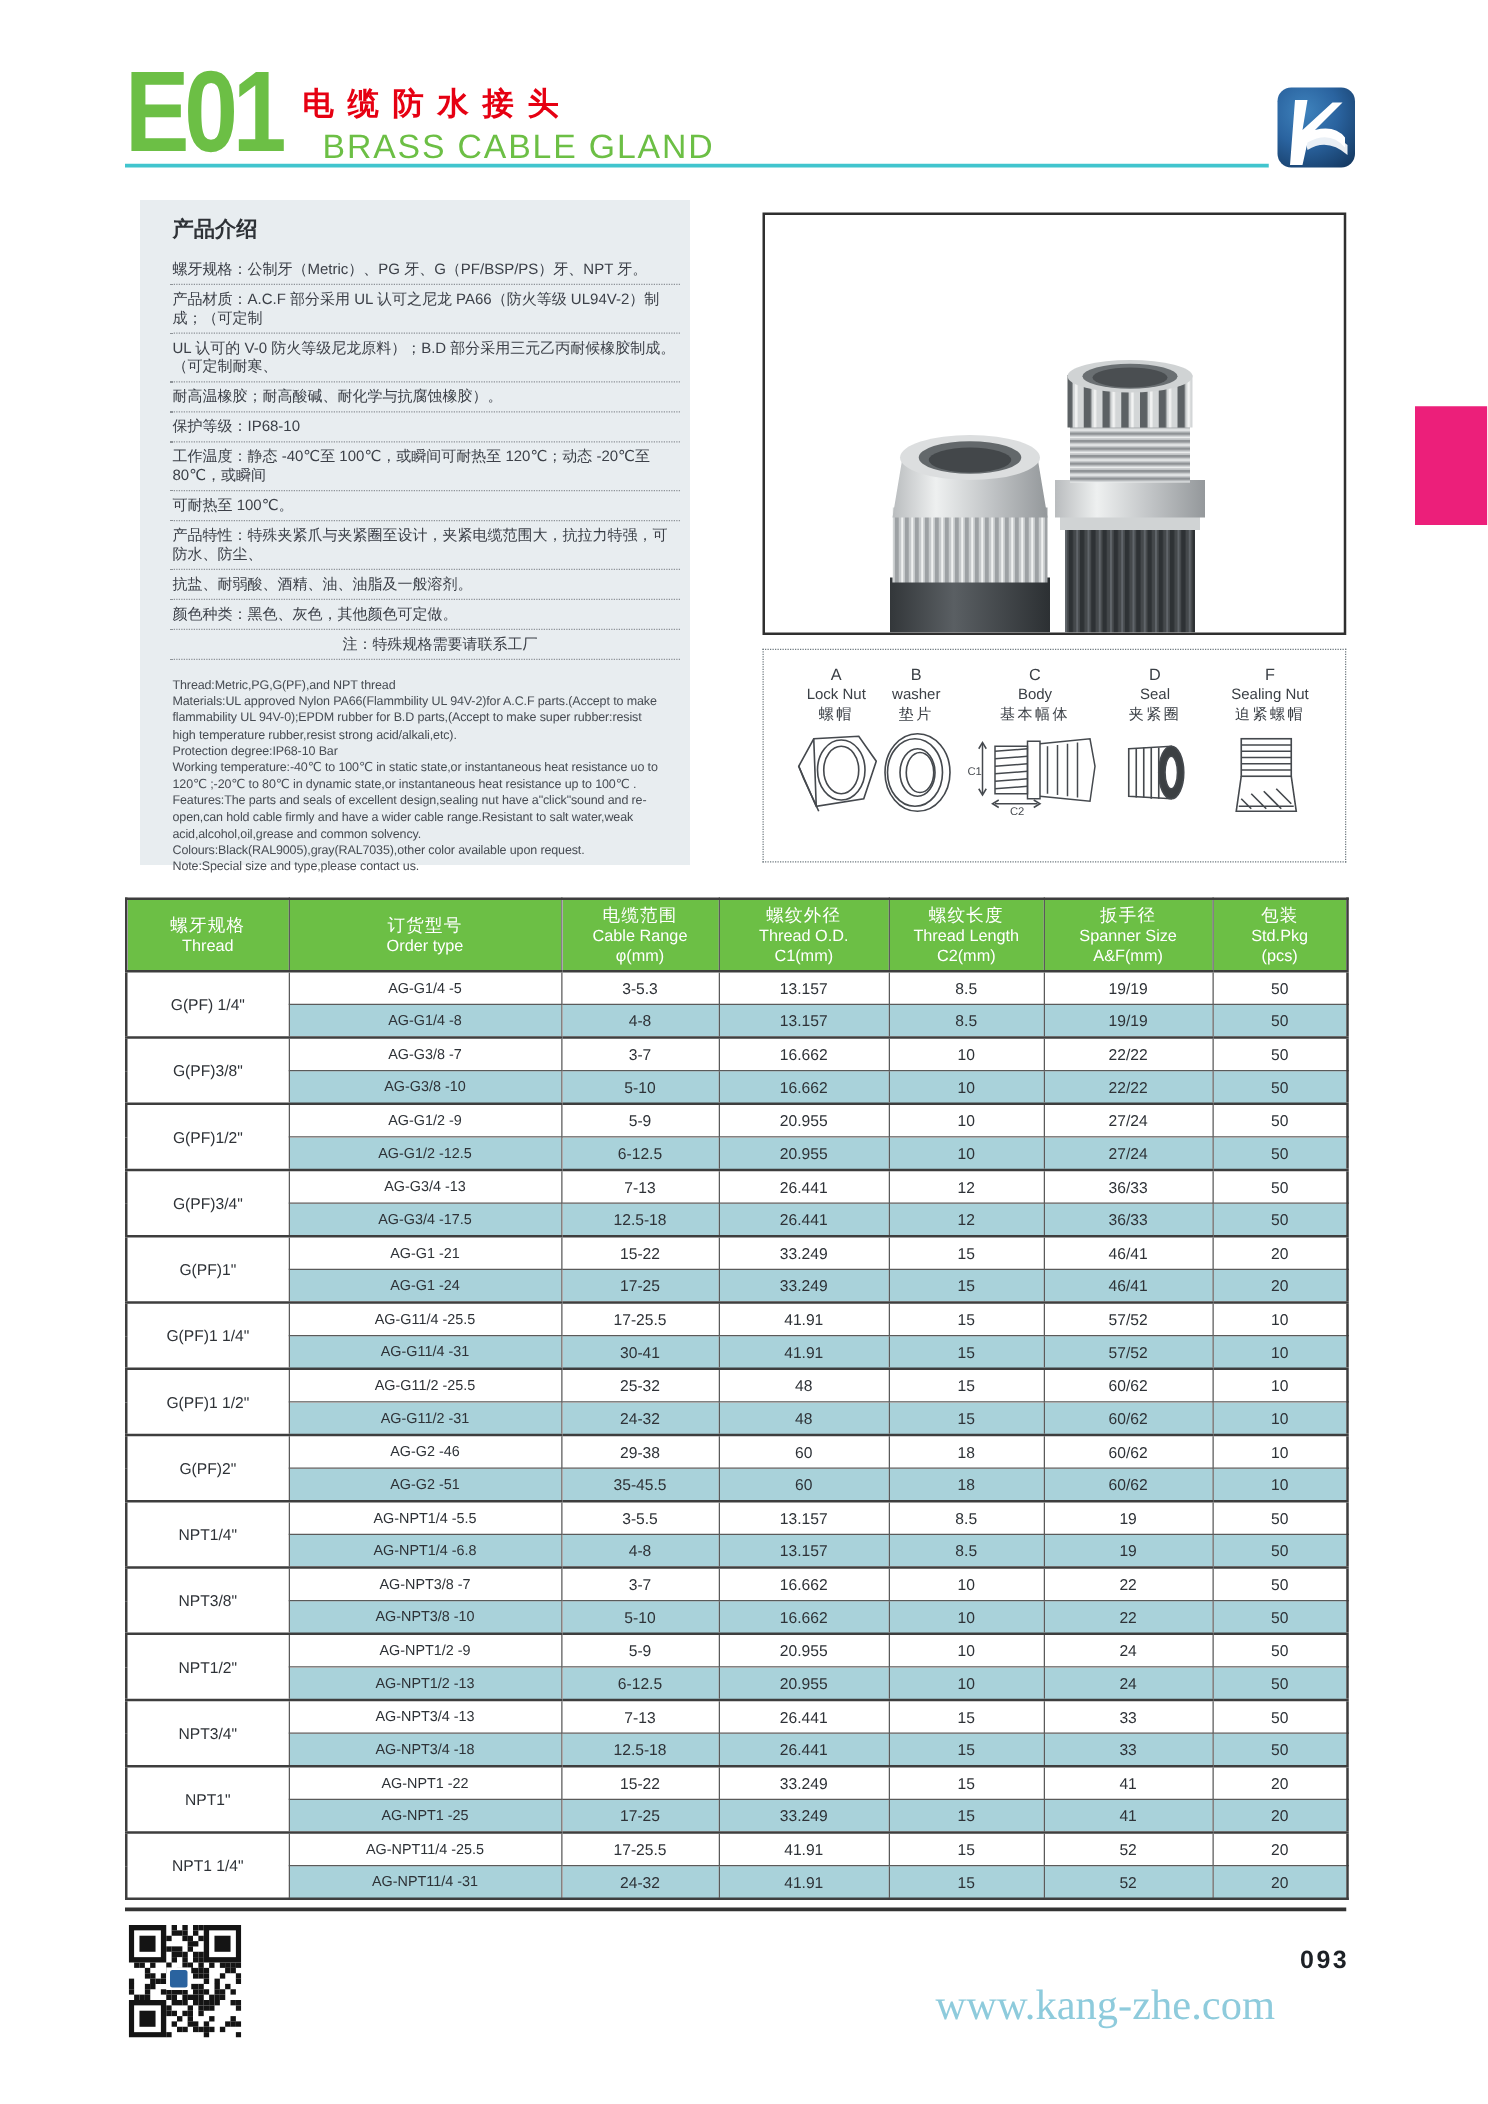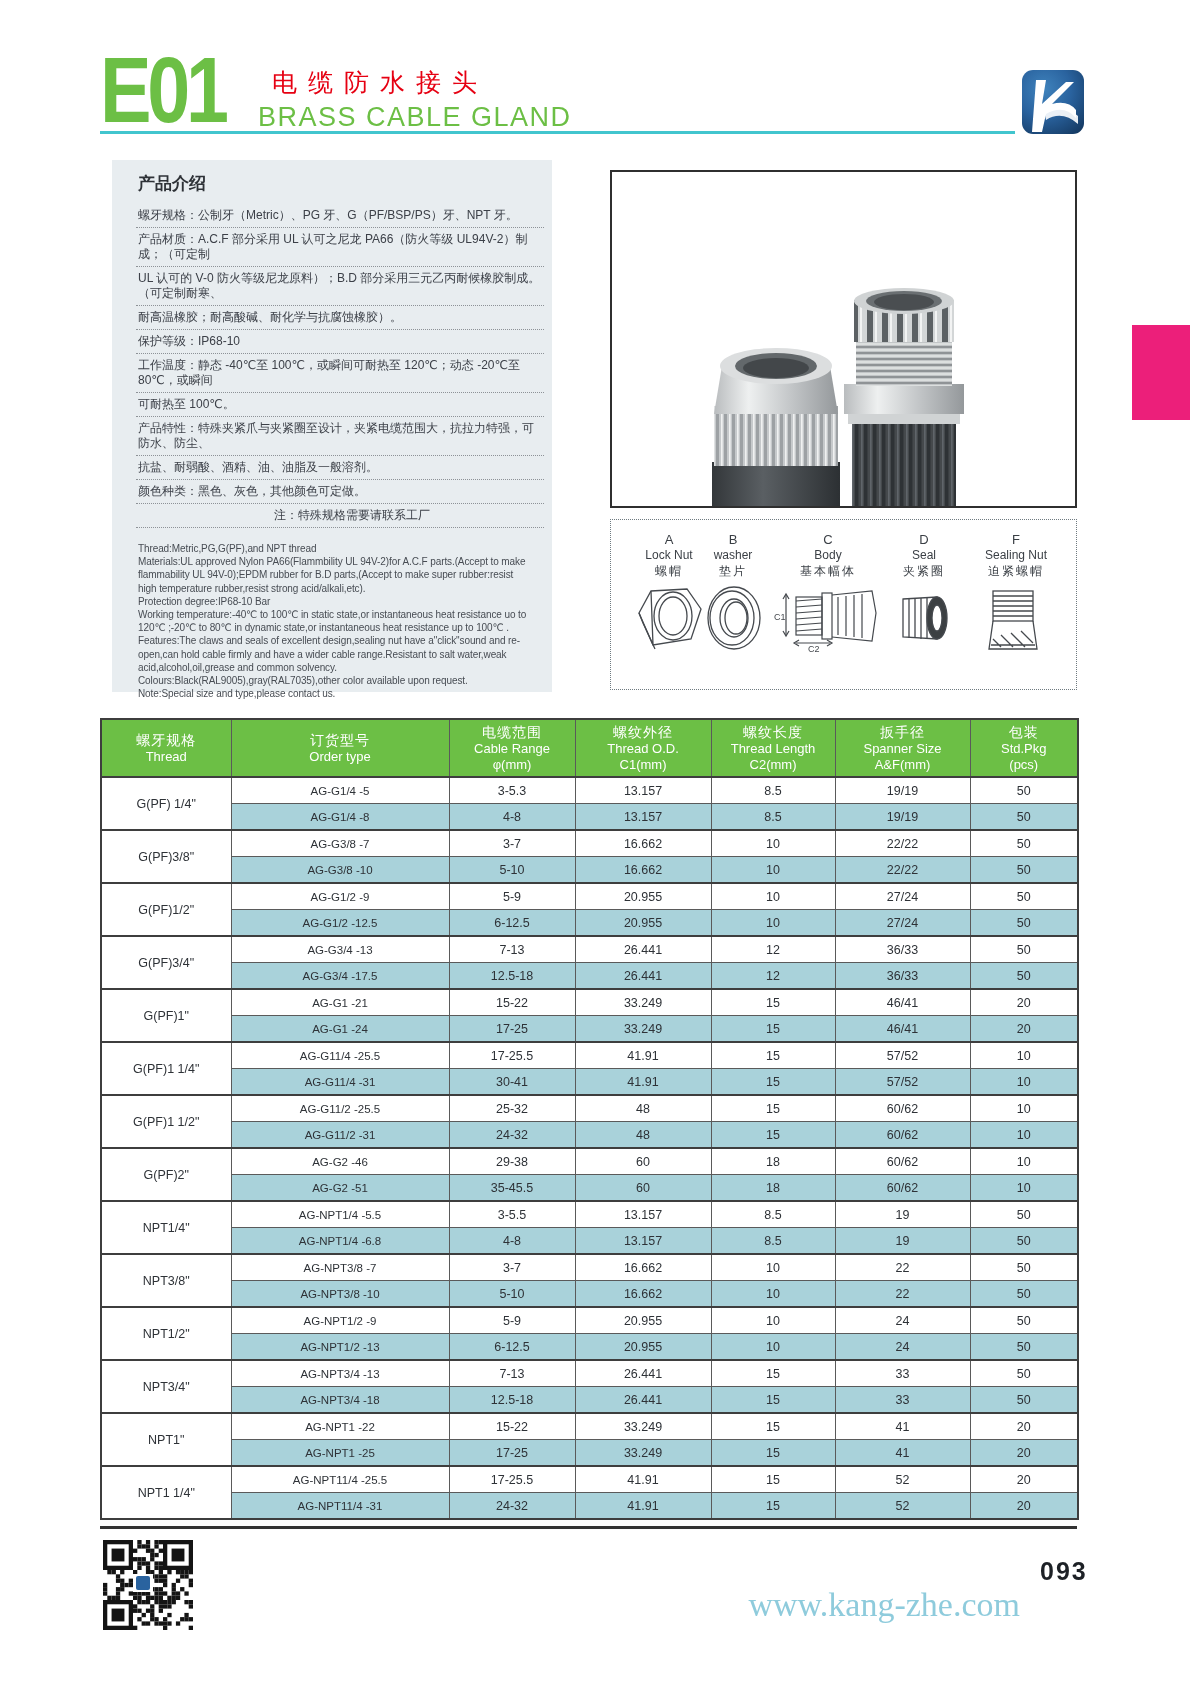--- a/index.html
+++ b/index.html
@@ -3,21 +3,21 @@
 <meta charset="utf-8">
 <style>
   html,body{margin:0;padding:0;background:#fff;}
   .page{position:relative;width:1190px;height:1683px;background:#fff;overflow:hidden;
         font-family:"Liberation Sans","DejaVu Sans",sans-serif;color:#333;}
 
   
   .series-code{position:absolute;left:100px;top:48px;font-size:92px;line-height:84px;
     font-weight:bold;color:var(--green,#6cbf45);letter-spacing:-5px;
     transform:scaleX(.84);transform-origin:left top;}
-  .title-zh{position:absolute;left:272px;top:66px;font-size:25px;font-weight:normal;
+  .title-zh{position:absolute;left:242px;top:66px;font-size:25px;font-weight:bold;
     color:var(--red,#e60012);letter-spacing:11px;}
   .title-en{position:absolute;left:258px;top:102px;font-size:27px;
     color:var(--green,#6cbf45);letter-spacing:1.5px;}
   .cyan-rule{position:absolute;left:100px;top:131px;width:915px;height:3px;
     background:var(--cyan-line,#41c5ce);}
   .brand-logo{position:absolute;left:1022px;top:70px;width:62px;height:64px;border-radius:11px;
     background:radial-gradient(circle at 35% 30%,#3f83bd 0%,#2a639f 45%,#113359 100%);overflow:hidden;}
   .pink-tab{position:absolute;left:1132px;top:325px;width:58px;height:95px;
     background:var(--pink-tab,#ec1f7a);}
 
@@ -60,21 +60,21 @@
   table.spec tr.alt td{background:var(--row-alt,#a9d2da);}
   table.spec tr.group-start td{border-top:2px solid #3e3e3e;}
   table.spec td.thread-cell{background:#fff;font-size:12.5px;}
 
   
   .footer-rule{position:absolute;left:100px;top:1526px;width:977px;height:3px;background:#333;}
   .qr{position:absolute;left:103px;top:1540px;width:90px;height:90px;}
   .website{position:absolute;left:610px;top:1586px;width:410px;text-align:right;
     font-family:"Liberation Serif","DejaVu Serif",serif;font-size:34px;
     color:var(--website-blue,#8ecbdc);cursor:pointer;}
-  .page-num{position:absolute;left:1040px;top:1557px;font-size:25px;font-weight:bold;
+  .page-num{position:absolute;left:1040px;top:1557px;font-size:20px;font-weight:bold;
     color:#1d2126;letter-spacing:2px;}
 </style>
 </head>
 <body>
 
 <div class="page">
 
   <div class="series-code">E01</div>
   <div class="title-zh">电缆防水接头</div>
   <div class="title-en">BRASS CABLE GLAND</div>
@@ -104,21 +104,21 @@
         <div class="intro-line indent">注：特殊规格需要请联系工厂</div>
       </div>
     <div class="english-block">
         <div class="english-line">Thread:Metric,PG,G(PF),and NPT thread</div>
         <div class="english-line">Materials:UL approved Nylon PA66(Flammbility UL 94V-2)for A.C.F parts.(Accept to make</div>
         <div class="english-line">flammability UL 94V-0);EPDM rubber for B.D parts,(Accept to make super rubber:resist</div>
         <div class="english-line">high temperature rubber,resist strong acid/alkali,etc).</div>
         <div class="english-line">Protection degree:IP68-10 Bar</div>
         <div class="english-line">Working temperature:-40℃ to 100℃ in static state,or instantaneous heat resistance uo to</div>
         <div class="english-line">120℃ ;-20℃ to 80℃ in dynamic state,or instantaneous heat resistance up to 100℃ .</div>
-        <div class="english-line">Features:The claws and seals of excellent design,sealing nut have a"click"sound and re-</div>
+        <div class="english-line">Features:The parts and seals of excellent design,sealing nut have a"click"sound and re-</div>
         <div class="english-line">open,can hold cable firmly and have a wider cable range.Resistant to salt water,weak</div>
         <div class="english-line">acid,alcohol,oil,grease and common solvency.</div>
         <div class="english-line">Colours:Black(RAL9005),gray(RAL7035),other color available upon request.</div>
         <div class="english-line">Note:Special size and type,please contact us.</div>
       </div>
   </div>
 
   <div class="photo-box">
     <svg width="463" height="334" viewBox="0 0 463 334">
       <defs>

